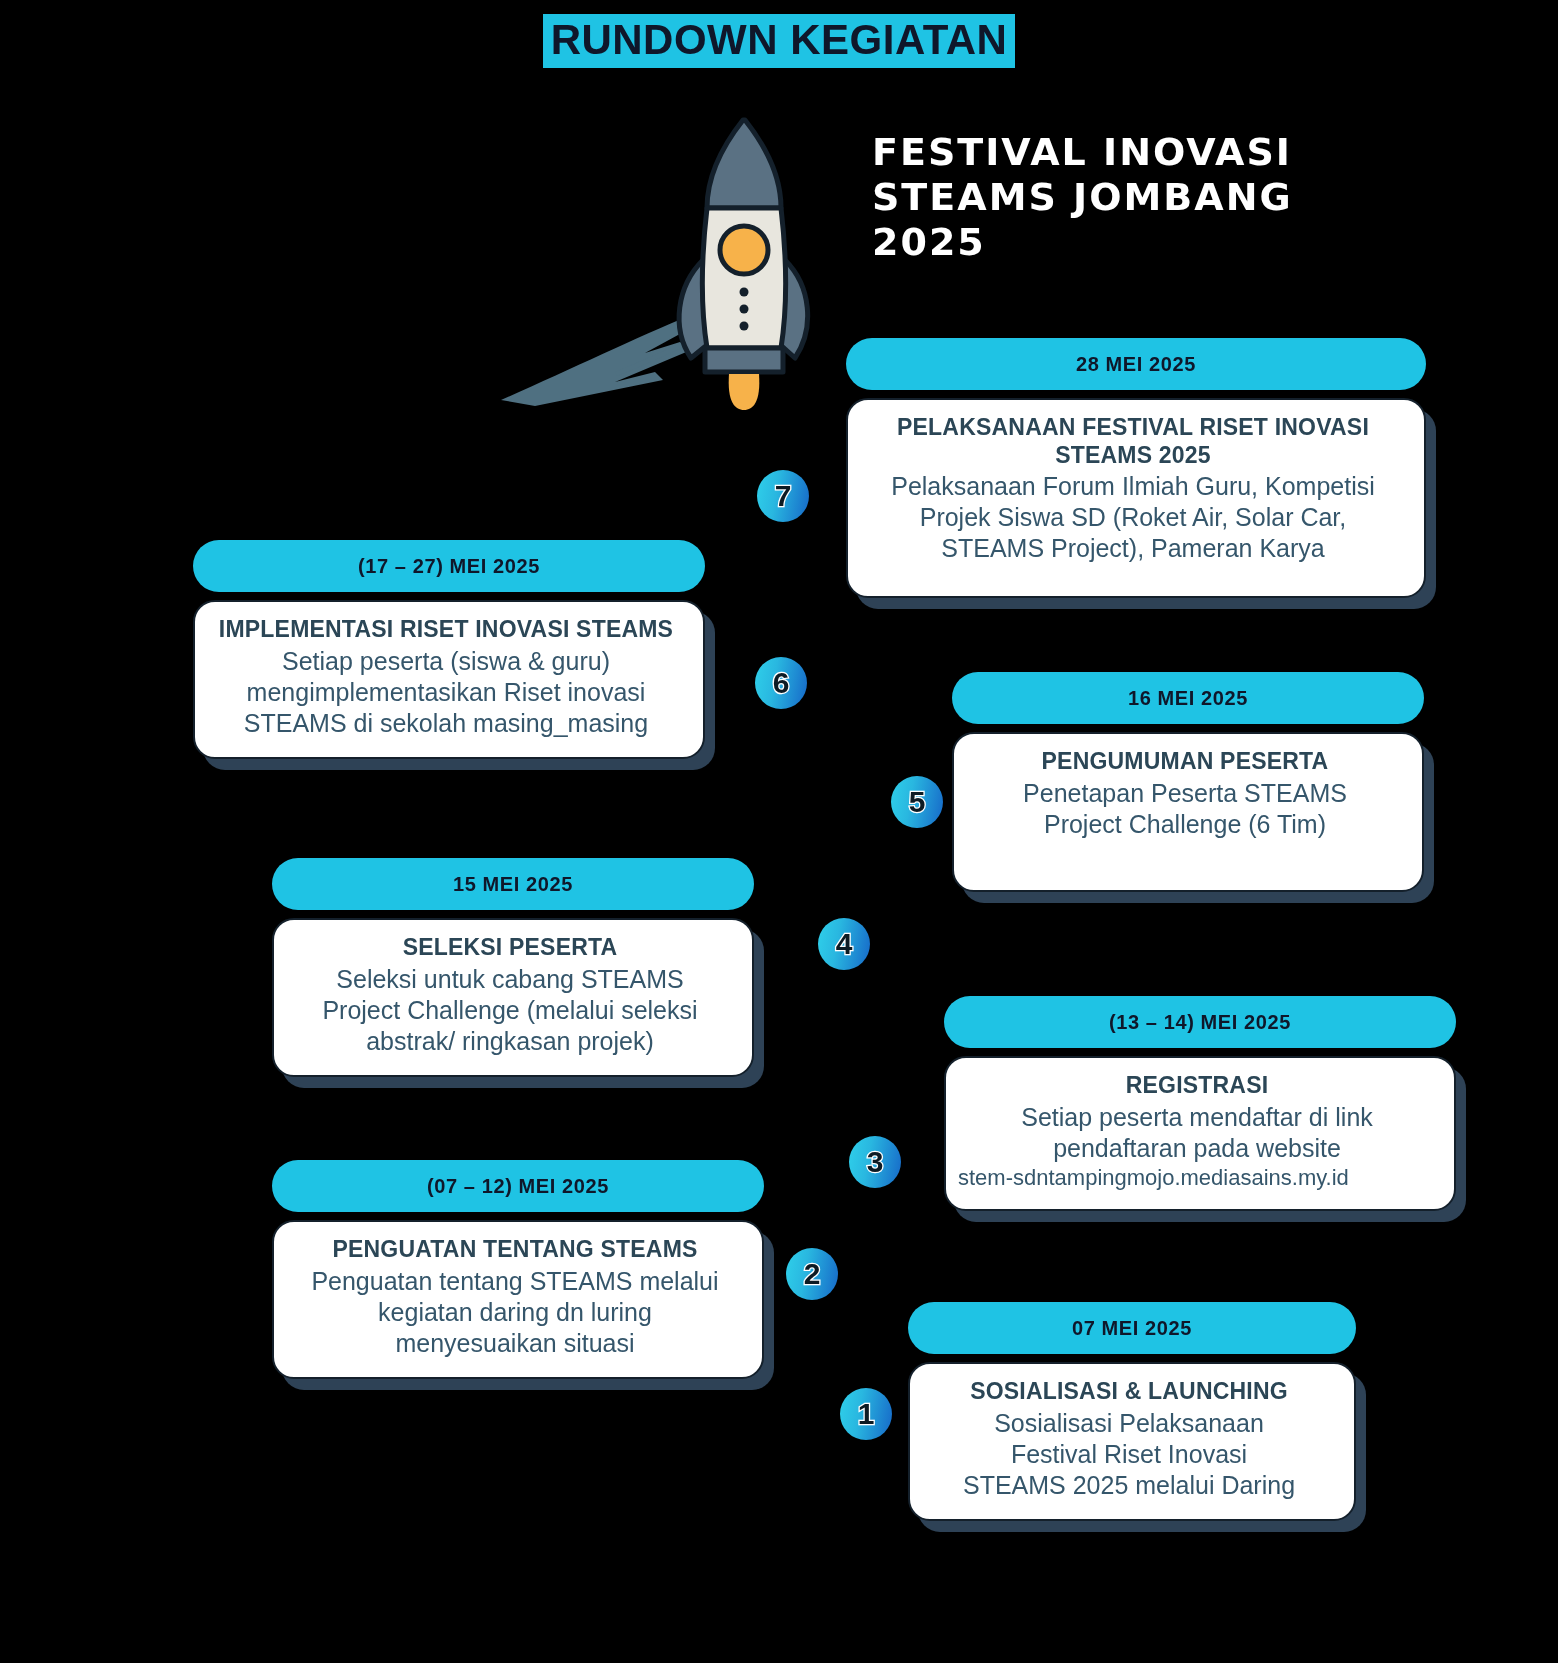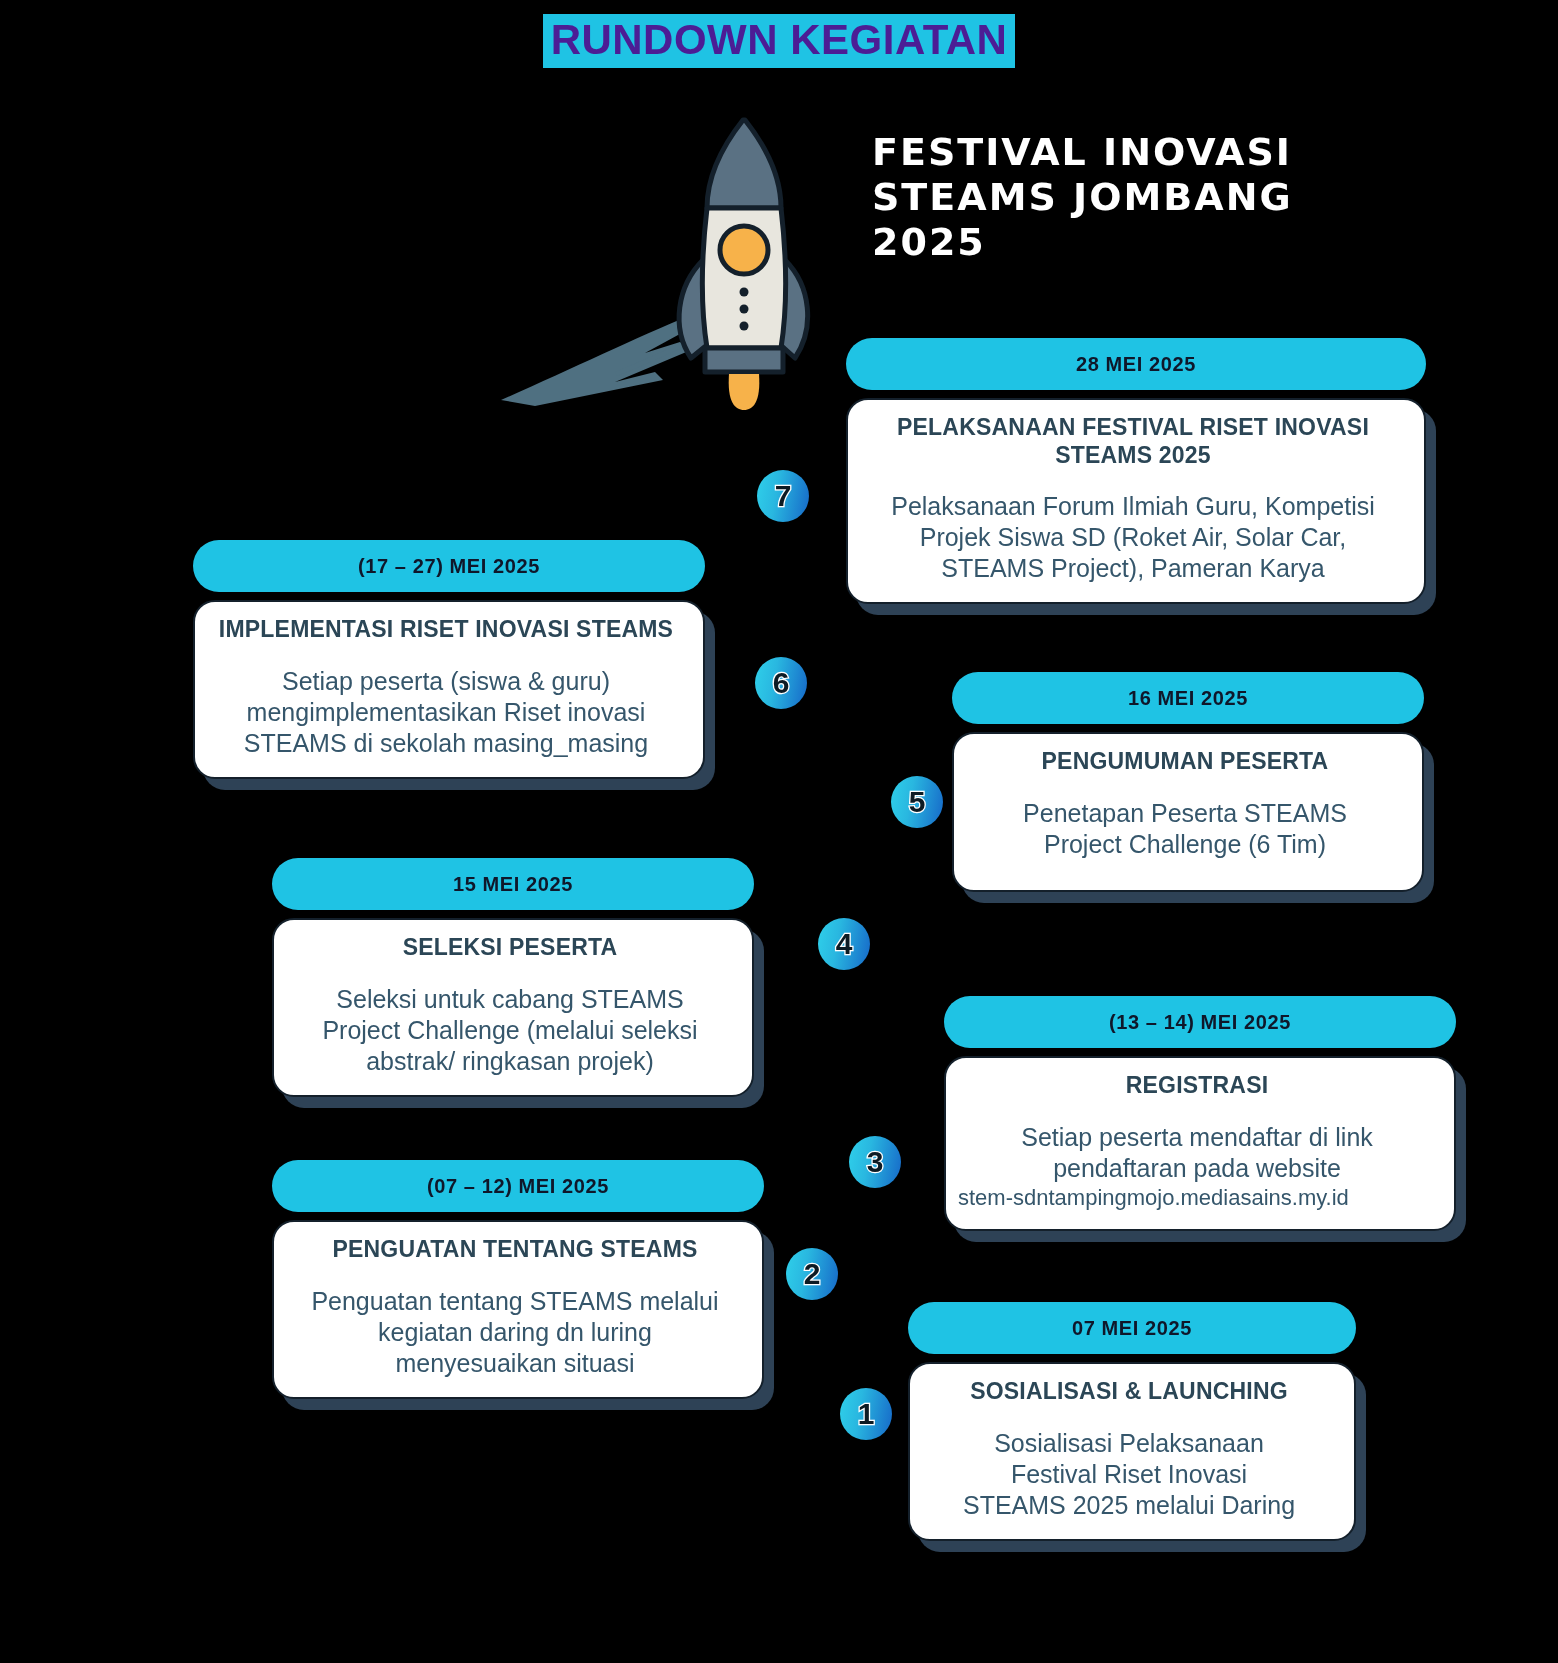--- a/index.html
+++ b/index.html
@@ -20,21 +20,21 @@
   #title-bar {
     position: absolute;
     top: 14px;
     left: 0;
     width: 100%;
     text-align: center;
   }
   #title-bar .title-text {
     display: inline-block;
     background: #1fc3e4;
-    color: #4c1d95;
+    color: #0f172a;
     font-size: 42px;
     font-weight: 900;
     letter-spacing: 0.5px;
     padding: 4px 8px 6px 8px;
     line-height: 1.05;
     white-space: nowrap;
   }
 
   
   #rocket-illustration {
@@ -97,21 +97,21 @@
     text-align: center;
     line-height: 1.2;
     letter-spacing: 0.2px;
   }
   .card-body {
     color: #35566b;
     font-size: 25px;
     font-weight: 400;
     text-align: center;
     line-height: 1.24;
-    margin-top: 22px;
+    margin-top: 2px;
     white-space: pre-line;
   }
   .card-url {
     color: #35566b;
     font-size: 22px;
     text-align: left;
     line-height: 1.24;
   }
 
   

